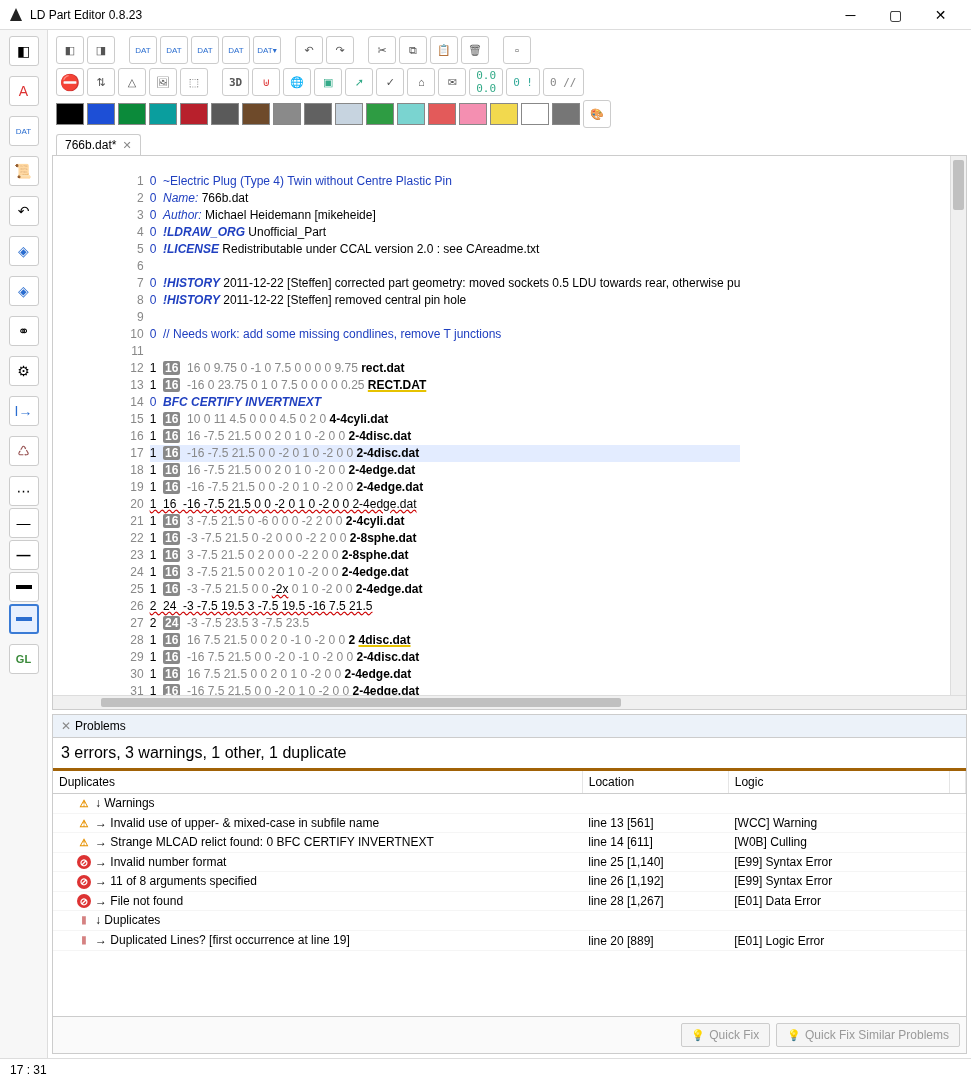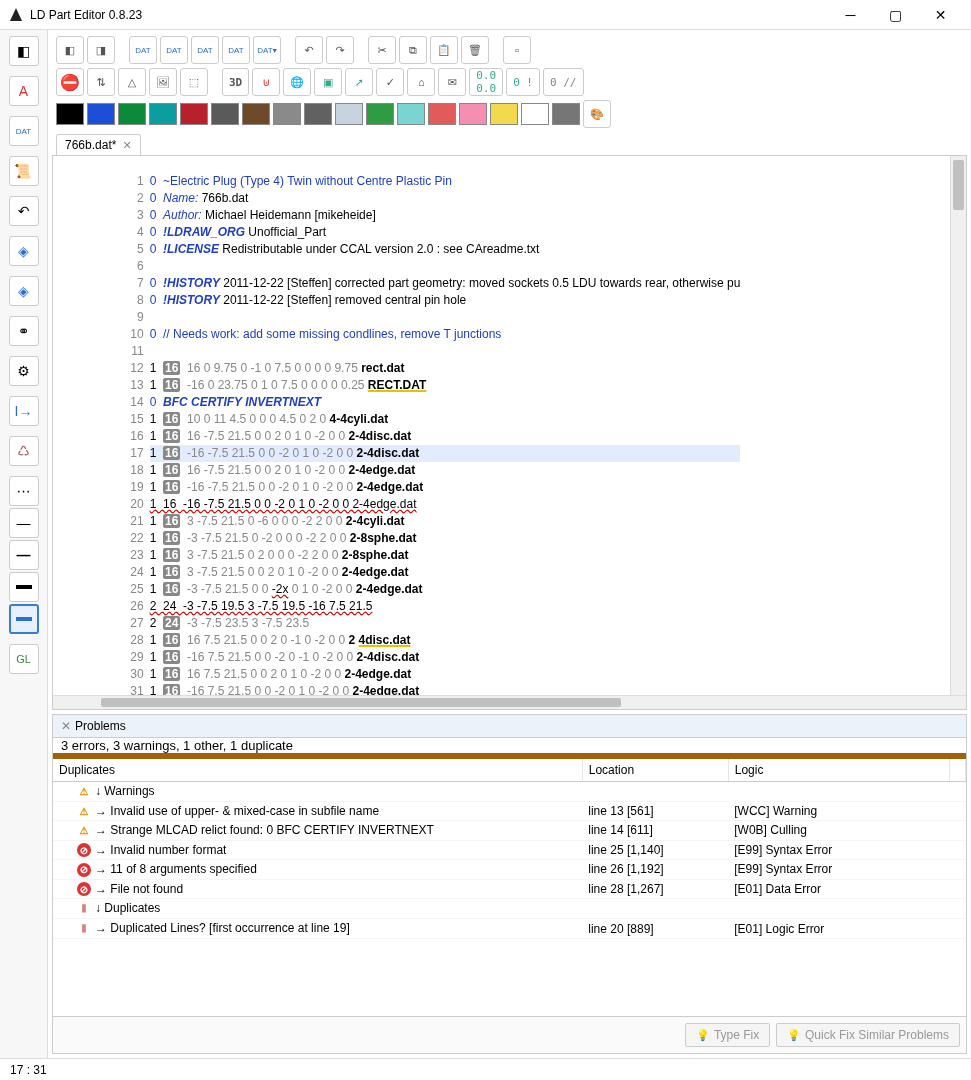--- a/index.html
+++ b/index.html
@@ -37,21 +37,21 @@
 .hl{background:#e3ecff}
 .wavy{text-decoration:underline wavy #c00}
 .uline{text-decoration:underline;text-decoration-color:#e6c200;text-decoration-thickness:2px}
 .vscroll{position:absolute;right:0;top:0;bottom:14px;width:16px;background:#f0f0f0;border-left:1px solid #ddd}
 .vthumb{position:absolute;left:2px;right:2px;top:4px;height:50px;background:#c0c0c0;border-radius:2px}
 .hscroll{height:14px;background:#f0f0f0;border-top:1px solid #ddd;position:relative}
 .hthumb{position:absolute;top:2px;bottom:2px;left:48px;width:520px;background:#c0c0c0;border-radius:2px}
 .problems{border:1px solid #ccc;margin-top:4px;display:flex;flex-direction:column;height:340px}
 .probtab{display:flex;background:#ecf2f9;border-bottom:1px solid #ccc}
 .ptab{padding:4px 8px;font-size:11px;display:flex;align-items:center;gap:4px}
-.psum{padding:0 8px;font-size:13px;border-bottom:6px solid #a16207}
+.psum{padding:6px 8px;font-size:16px;border-bottom:3px solid #a16207}
 .ptable{flex:1;overflow:auto;position:relative}
 .ptable table{width:100%;border-collapse:collapse;font-size:11px}
 .ptable th{text-align:left;padding:4px 6px;border-bottom:1px solid #ccc;border-right:1px solid #e5e5e5;font-weight:400;background:#fff;position:sticky;top:0}
 .ptable td{padding:2px 6px;border-bottom:1px solid #f5f5f5;vertical-align:middle}
 .picon{width:14px;height:14px;border-radius:50%;display:inline-flex;align-items:center;justify-content:center;font-size:10px;color:#fff;margin-right:4px;font-weight:bold}
 .ierr{background:#d33}
 .iwarn{background:transparent;color:#e69100;border-radius:0}
 .ihint{background:#fff;border:1px solid #999;color:#f0c400}
 .idup{color:#c66;background:transparent}
 .pfoot{padding:6px;display:flex;justify-content:flex-end;gap:6px;border-top:1px solid #ccc;background:#fafafa}
@@ -100,21 +100,21 @@
     <div class="ico">⋯</div>
     <div class="ico">—</div>
     <div class="ico" style="font-weight:bold">—</div>
     <div class="ico">
         <div style="width:16px;height:4px;background:#000"></div>
       </div>
     <div class="ico sel">
         <div style="width:16px;height:4px;background:#2a6dd0"></div>
       </div>
     <div class="spacer"></div>
-    <div class="ico" style="color:#3a8a3a;font-weight:normal;font-size:11px">GL</div>
+    <div class="ico" style="color:#3a8a3a;font-weight:bold;font-size:11px">GL</div>
   </div>
 
   <div class="main">
     <div class="toolbar-rows">
       <div class="trow">
         <div class="tbtn">◧</div>
         <div class="tbtn">◨</div>
         <div style="width:8px"></div>
         <div class="tbtn" style="font-size:8px;color:#2a6dd0">DAT</div>
         <div class="tbtn" style="font-size:8px;color:#2a6dd0">DAT</div>
@@ -256,21 +256,21 @@
               <tr>
                 <td style="padding-left:24px"><span class="picon idup">⦀</span>→ Duplicated Lines? [first occurrence at line 19]</td>
                 <td>line 20   [889]</td>
                 <td>[E01] Logic Error</td>
                 <td></td>
               </tr>
             </tbody>
         </table>
       </div>
       <div class="pfoot">
-        <div class="pbtn">💡<span>Type Fix</span></div>
+        <div class="pbtn">💡<span>Quick Fix</span></div>
         <div class="pbtn">💡<span>Quick Fix Similar Problems</span></div>
       </div>
     </div>
   </div>
 </div>
 
 <div class="status">
   <span>17 : 31</span>
 </div>
 

